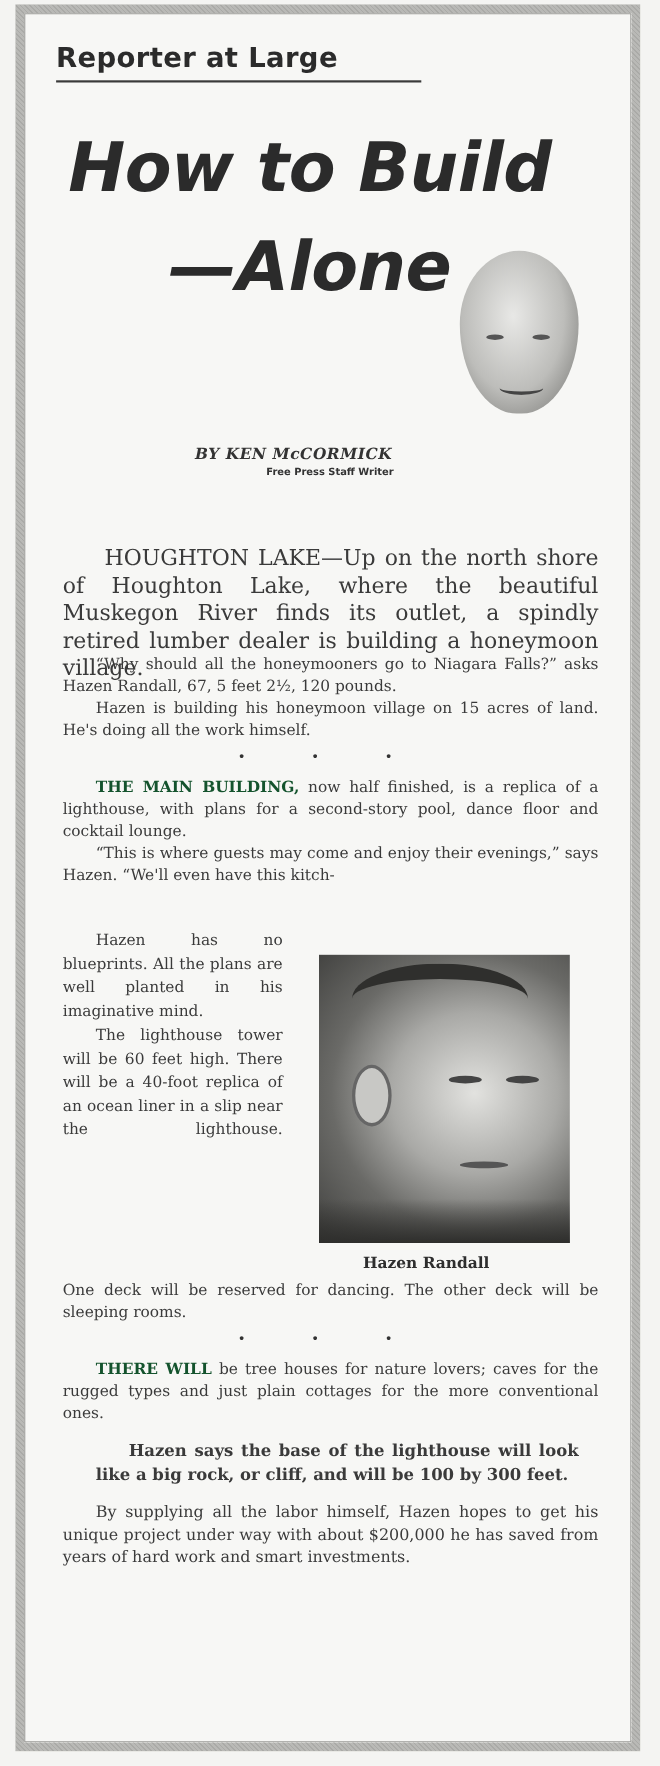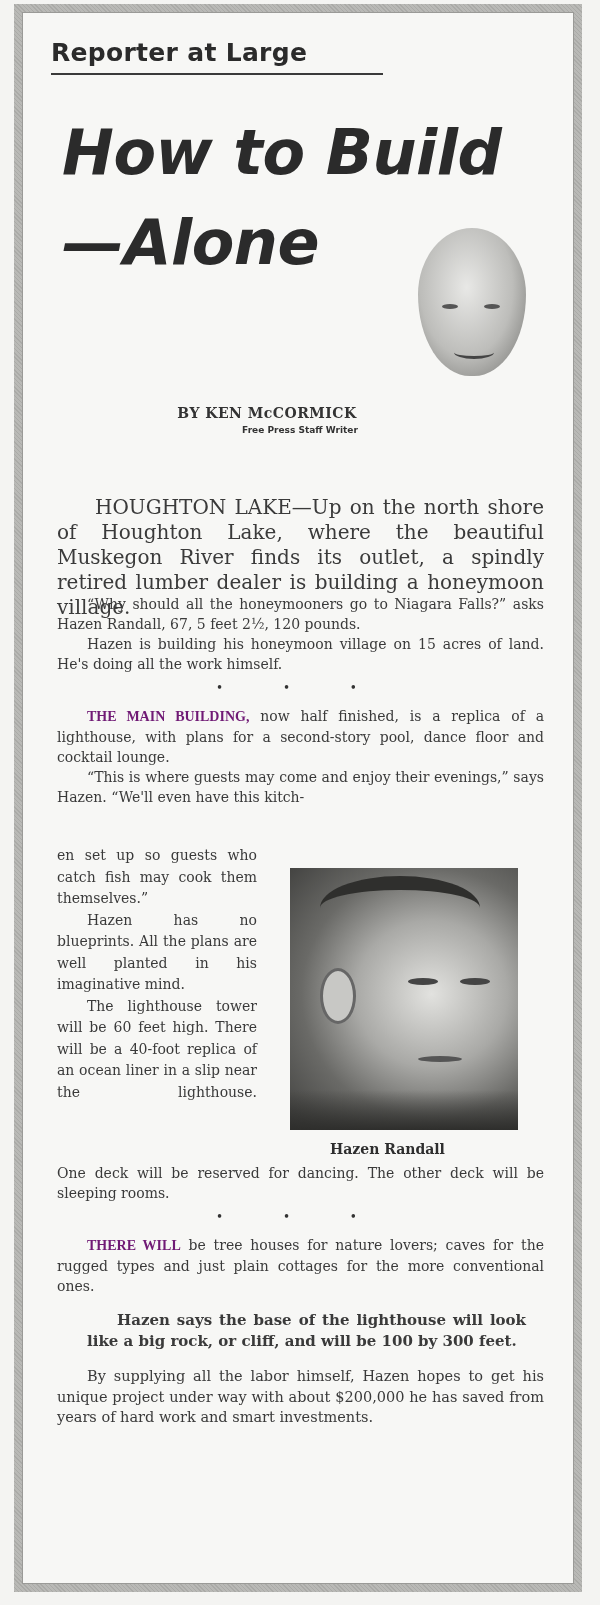--- a/index.html
+++ b/index.html
@@ -32,47 +32,49 @@
     font-family: "DejaVu Sans", sans-serif; font-weight: bold;
     font-size: 25px; color: #2b2b2b; letter-spacing: 0.3px;
     padding-bottom: 6px; border-bottom: 2px solid #3a3a3a;
     width: 332px;
   }
   .headline {
     position: absolute; left: 62px; top: 108px;
     font-family: "DejaVu Sans", sans-serif; font-style: oblique; font-weight: bold;
     font-size: 62px; line-height: 90px; color: #2b2b2b; letter-spacing: -0.5px;
     margin: 0;
+    text-align: center;
   }
   .headline span { display: block; }
   .mug {
     position: absolute; left: 418px; top: 228px; width: 108px; height: 148px;
     border-radius: 50% 50% 48% 48% / 45% 45% 55% 55%;
     background: radial-gradient(ellipse at 45% 40%, #e8e8e6 0%, #bdbdba 55%, #6d6d6a 100%);
     overflow: hidden;
   }
   .mug .eye { position: absolute; width: 16px; height: 5px; background: #555; border-radius: 50%; top: 76px; }
   .mug .mouth { position: absolute; left: 36px; top: 118px; width: 40px; height: 10px; border-bottom: 3px solid #444; border-radius: 0 0 50% 50%; }
   .byline {
     position: absolute; left: 0; width: 534px; top: 405px; text-align: center;
     font-family: "DejaVu Serif", serif; font-weight: bold; font-size: 14px; letter-spacing: 0.5px;
     color: #333;
+    font-style: italic;
   }
   .staff {
     position: absolute; left: 0; width: 600px; top: 425px; text-align: center;
     font-family: "DejaVu Sans", sans-serif; font-weight: bold; font-size: 9px; color: #333;
   }
   .body { position: absolute; left: 57px; width: 487px; color: #3a3a3a; }
   p { margin: 0; text-align: justify; text-align-last: left; }
   .lead { top: 465px; font-size: 20px; line-height: 25px; margin-top: 30px; }
   .lead p { text-indent: 38px; }
   .std { font-size: 14px; line-height: 20px; }
   .std p { text-indent: 30px; }
   .dots { text-align: center; font-size: 12px; letter-spacing: 28px; color: #333; }
-  b { color: #701a75; font-family: Liberation Serif, serif; }
+  b { color: #14532d; }
   .narrow { position: absolute; left: 57px; width: 200px; top: 845px; font-size: 14px; line-height: 21.5px; color: #3a3a3a; }
   .narrow p { text-align: justify; text-align-last: justify; }
   .narrow p.last { text-align-last: left; }
   .narrow p.ind { text-indent: 30px; }
   .photo {
     position: absolute; left: 290px; top: 868px; width: 228px; height: 262px;
     background:
       radial-gradient(ellipse at 62% 48%, #e2e2df 0%, #a9a9a6 38%, #6a6a67 65%, #3f3f3d 100%);
   }
   .photo .hair { position: absolute; left: 30px; top: 8px; width: 160px; height: 50px; border-top: 14px solid #2f2f2d; border-radius: 60% 60% 0 0; }
@@ -113,21 +115,20 @@
 
 <div class="body std" style="top:594px">
   <p>“Why should all the honeymooners go to Niagara Falls?” asks Hazen Randall, 67, 5 feet 2½, 120 pounds.</p>
   <p>Hazen is building his honeymoon village on 15 acres of land. He's doing all the work himself.</p>
   <div class="dots" style="margin:4px 0 8px">• • •</div>
   <p><b>THE MAIN BUILDING,</b><span> now half finished, is a replica of a lighthouse, with plans for a second-story pool, dance floor and cocktail lounge.</span></p>
   <p>“This is where guests may come and enjoy their evenings,” says Hazen. “We'll even have this kitch-</p>
 </div>
 
 <div class="narrow">
-  <p class="last">en set up so guests who catch fish may cook them themselves.”</p>
   <p class="ind last">Hazen has no blueprints. All the plans are well planted in his imaginative mind.</p>
   <p class="ind">The lighthouse tower will be 60 feet high. There will be a 40-foot replica of an ocean liner in a slip near the lighthouse.</p>
 </div>
 
 <div class="photo" title="portrait photo of Hazen Randall">
   <div class="hair"></div>
   <div class="ear"></div>
   <div class="eyeL"></div>
   <div class="eyeR"></div>
   <div class="mouth"></div>

